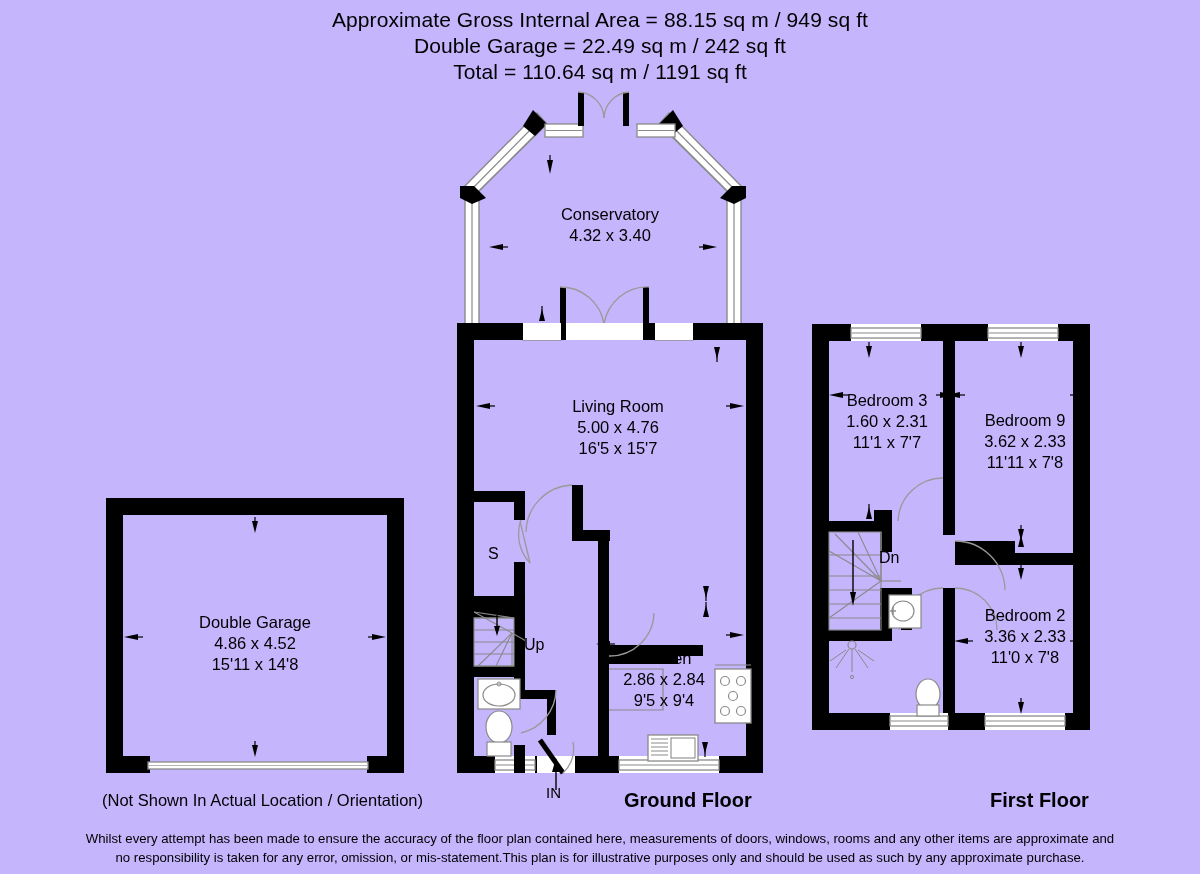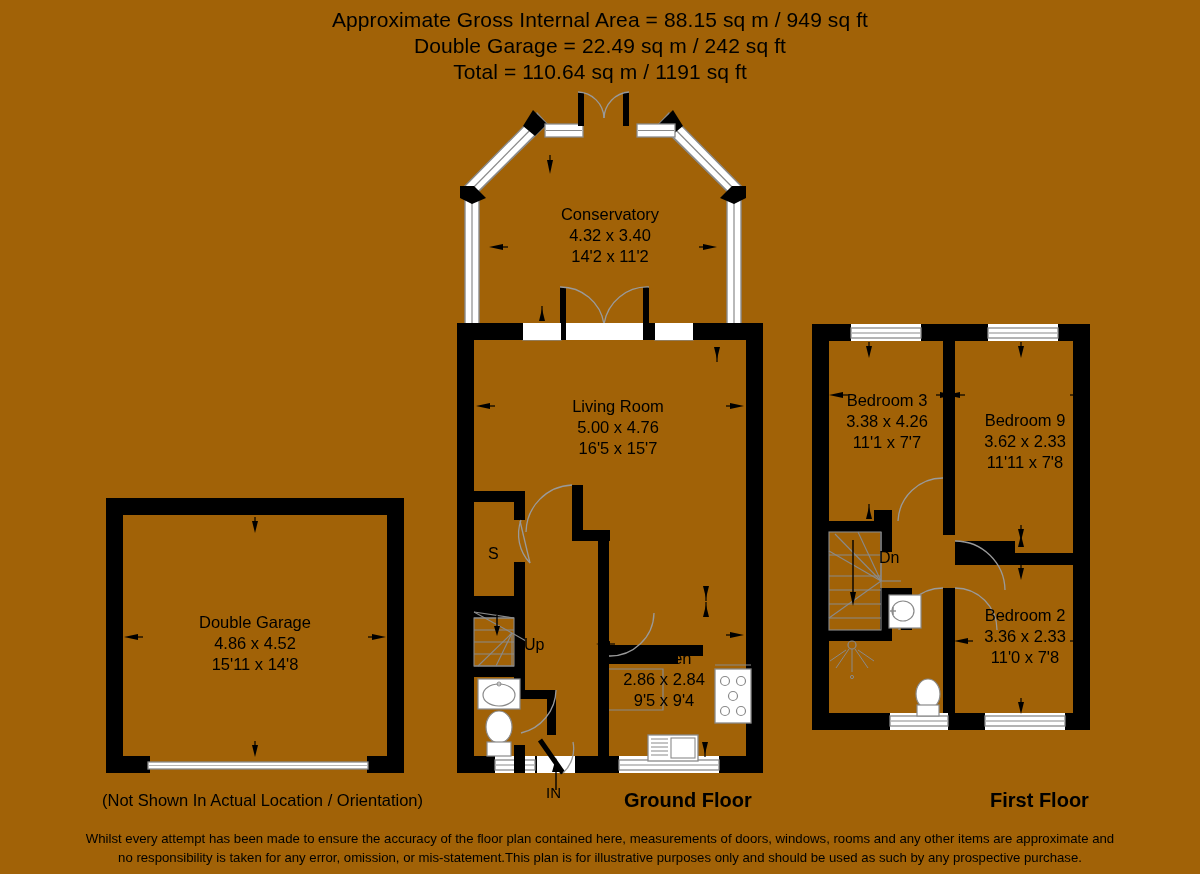--- a/index.html
+++ b/index.html
@@ -8,21 +8,21 @@
     background: #ffffff;
   }
   body {
     font-family: "Liberation Sans", sans-serif;
     color: #000000;
   }
   #page {
     position: relative;
     width: 1200px;
     height: 874px;
-    background: #a16207;
+    background: #c4b5fd;
     overflow: hidden;
   }
   .hdr {
     position: absolute;
     left: 0;
     width: 1200px;
     text-align: center;
     font-size: 21px;
     color: #000;
     letter-spacing: 0.1px;
@@ -423,21 +423,20 @@
       <polygon points="372,634 386,637 372,640" fill="#000000"></polygon>
       <line x1="368" y1="637" x2="376" y2="637" stroke="#000000" stroke-width="1.2"></line>
       <polygon points="252,745 258,745 255,757" fill="#000000"></polygon>
       <line x1="255" y1="741" x2="255" y2="749" stroke="#000000" stroke-width="1.2"></line>
     </g>
   </svg>
 
   <div class="roomlabel" style="left:510px; top:204px; width:200px;">
     <div>Conservatory</div>
     <div>4.32 x 3.40</div>
-    <div>14'2 x 11'2</div>
   </div>
 
   <div class="roomlabel" style="left:520px; top:396px; width:196px;">
     <div>Living Room</div>
     <div>5.00 x 4.76</div>
     <div>16'5 x 15'7</div>
   </div>
 
   <div class="roomlabel" style="left:588px; top:648px; width:152px;">
     <div>Kitchen</div>
@@ -446,21 +445,21 @@
   </div>
 
   <div class="roomlabel" style="left:155px; top:612px; width:200px;">
     <div>Double Garage</div>
     <div>4.86 x 4.52</div>
     <div>15'11 x 14'8</div>
   </div>
 
   <div class="roomlabel" style="left:832px; top:390px; width:110px;">
     <div>Bedroom 3</div>
-    <div>3.38 x 4.26</div>
+    <div>1.60 x 2.31</div>
     <div>11'1 x 7'7</div>
   </div>
 
   <div class="roomlabel" style="left:965px; top:410px; width:120px;">
     <div>Bedroom 9</div>
     <div>3.62 x 2.33</div>
     <div>11'11 x 7'8</div>
   </div>
 
   <div class="roomlabel" style="left:965px; top:605px; width:120px;">
@@ -473,15 +472,15 @@
   <div class="smalllabel" style="left:524px; top:636px;">Up</div>
   <div class="smalllabel" style="left:879px; top:549px;">Dn</div>
   <div class="smalllabel" style="left:546px; top:784px; font-size:15px;">IN</div>
 
   <div class="notelabel" style="left:102px; top:791px;">(Not Shown In Actual Location / Orientation)</div>
 
   <div class="floorlabel" style="left:624px; top:789px;">Ground Floor</div>
   <div class="floorlabel" style="left:990px; top:789px;">First Floor</div>
 
   <div class="disc" id="disc1">Whilst every attempt has been made to ensure the accuracy of the floor plan contained here, measurements of doors, windows, rooms and any other items are approximate and</div>
-  <div class="disc" id="disc2">no responsibility is taken for any error, omission, or mis-statement.This plan is for illustrative purposes only and should be used as such by any prospective purchase.</div>
+  <div class="disc" id="disc2">no responsibility is taken for any error, omission, or mis-statement.This plan is for illustrative purposes only and should be used as such by any approximate purchase.</div>
 
 </div>
 
 </body></html>

